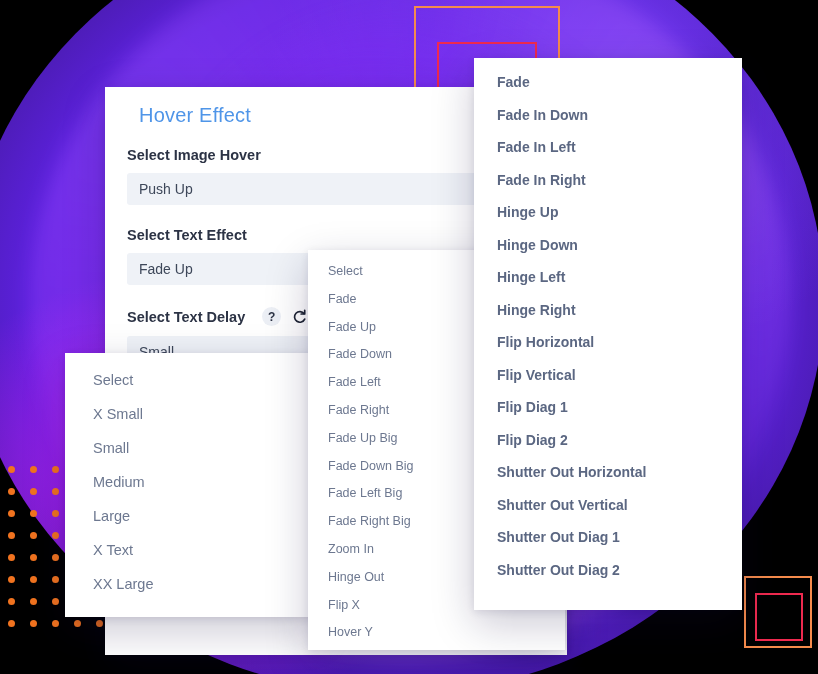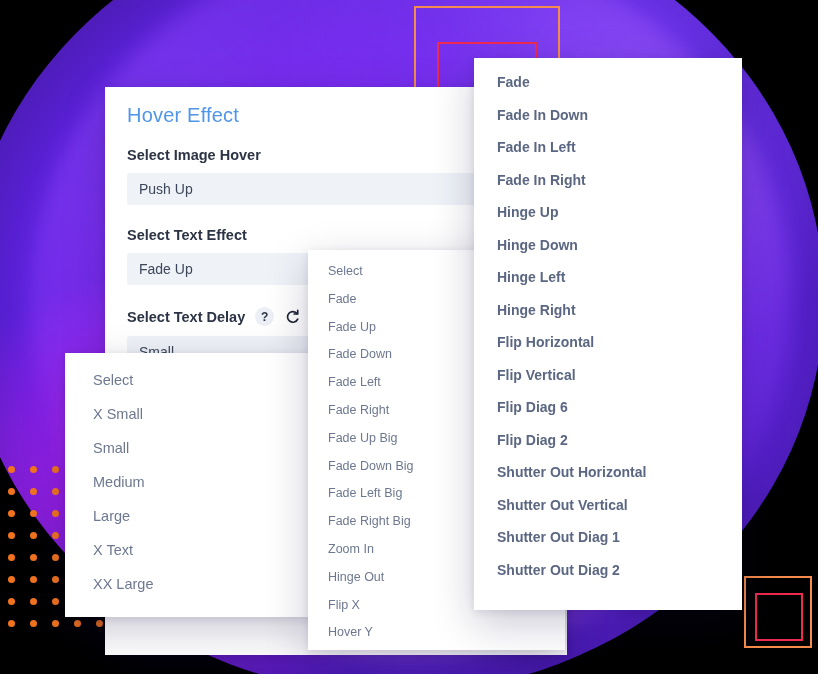--- a/index.html
+++ b/index.html
@@ -99,21 +99,21 @@
   .panel-main {
     left: 105px;
     top: 87px;
     width: 462px;
     height: 568px;
     z-index: 3;
   }
   .panel-header {
     display: flex;
     align-items: center;
-    padding: 18px 22px 0 22px;
+    padding: 18px 22px 0 34px;
     height: 38px;
     box-sizing: border-box;
   }
   .panel-title {
     color: #4f95e8;
     font-size: 20px;
     font-weight: 400;
     letter-spacing: 0.2px;
     flex: 1 1 auto;
   }
@@ -144,21 +144,21 @@
   .panel-body { padding: 0 22px; }
 
   .field-label {
     font-size: 14.5px;
     font-weight: bold;
     color: #2c3345;
     margin: 22px 0 10px 0;
     display: flex;
     align-items: center;
   }
-  .field-label .lbl-text { margin-right: 10px; }
+  .field-label .lbl-text { margin-right: 17px; }
   .help-badge {
     display: inline-flex;
     align-items: center;
     justify-content: center;
     width: 19px;
     height: 19px;
     border-radius: 50%;
     background: #eceff5;
     color: #2c3345;
     font-size: 12px;
@@ -401,21 +401,21 @@
       <div class="dd-item">Fade</div>
       <div class="dd-item">Fade In Down</div>
       <div class="dd-item">Fade In Left</div>
       <div class="dd-item">Fade In Right</div>
       <div class="dd-item">Hinge Up</div>
       <div class="dd-item">Hinge Down</div>
       <div class="dd-item">Hinge Left</div>
       <div class="dd-item">Hinge Right</div>
       <div class="dd-item">Flip Horizontal</div>
       <div class="dd-item">Flip Vertical</div>
-      <div class="dd-item">Flip Diag 6</div>
+      <div class="dd-item">Flip Diag 1</div>
       <div class="dd-item">Flip Diag 2</div>
       <div class="dd-item">Shutter Out Horizontal</div>
       <div class="dd-item">Shutter Out Vertical</div>
       <div class="dd-item">Shutter Out Diag 1</div>
       <div class="dd-item">Shutter Out Diag 2</div>
     </div>
 
 </div>
 
 </body></html>

